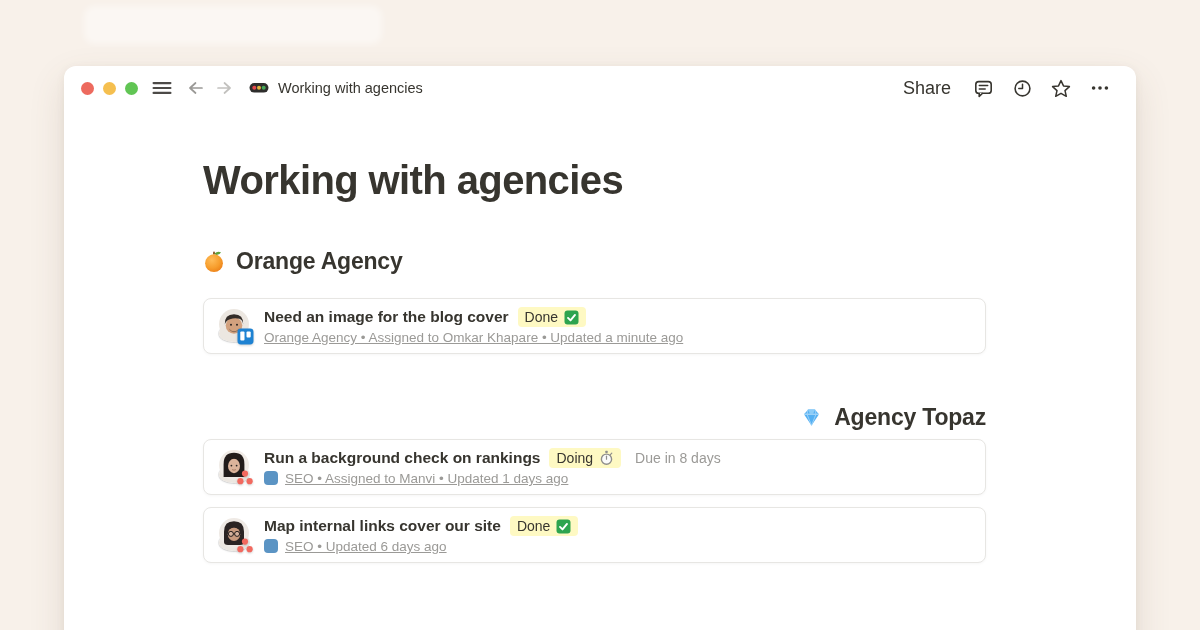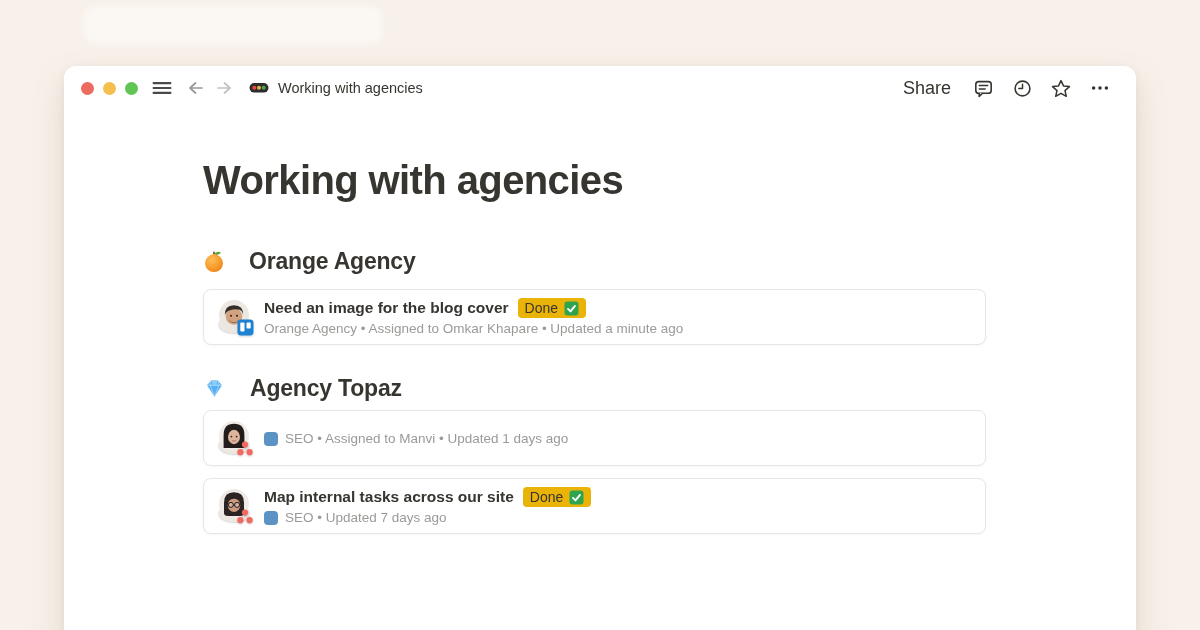--- a/index.html
+++ b/index.html
@@ -34,49 +34,49 @@
   
   .content{padding:0 0 0 139px;width:783px;}
   .page-title{
     margin:46px 0 0;font-size:40px;line-height:48px;font-weight:bold;
     color:#37352f;letter-spacing:-.6px;
   }
   .section-title{
     margin:54px 0 0;font-size:27px;line-height:34px;font-weight:bold;
     color:#37352f;letter-spacing:-.3px;
   }
-  .group-heading{display:flex;align-items:center;gap:24px;margin-top:42px;height:30px;}
-  .group-heading.second{margin-top:28px;}
+  .group-heading{display:flex;align-items:center;gap:11px;margin-top:42px;height:30px;}
+  .group-heading.second{margin-top:48px;justify-content:flex-end;}
   .group-name{font-size:23px;font-weight:bold;color:#37352f;letter-spacing:-.2px;}
   .emoji{flex:0 0 auto;display:flex;}
   
   .card{
-    margin-top:13px;box-sizing:border-box;width:783px;height:56px;
+    margin-top:22px;box-sizing:border-box;width:783px;height:56px;
     background:#fff;border:1px solid #e7e6e3;border-radius:8px;
     box-shadow:0 1px 3px rgba(15,15,15,.04);
     display:flex;align-items:center;padding:0 14px 0 15px;cursor:pointer;
   }
   .card.second{margin-top:7px;}
   .card.third{margin-top:12px;}
   .avatar-wrap{position:relative;width:32px;height:34px;margin-right:13px;flex:0 0 auto;}
   .avatar{
     width:30px;height:30px;border-radius:50%;overflow:hidden;
     box-shadow:0 0 0 1px rgba(15,15,15,.08),0 1px 2px rgba(15,15,15,.12);
     background:#ece7e1;
   }
   .src-badge{position:absolute;right:-3px;bottom:-2px;display:flex;filter:drop-shadow(0 1px 1px rgba(0,0,0,.18));}
   .card-text{display:flex;flex-direction:column;gap:3px;min-width:0;}
   .title-row{display:flex;align-items:center;gap:9px;}
   .task-title{font-size:15.5px;font-weight:bold;color:#37352f;white-space:nowrap;}
   .status-badge{
-    display:flex;align-items:center;gap:6px;background:#eab308;border-radius:4px;
+    display:flex;align-items:center;gap:6px;background:#fef9c3;border-radius:4px;
     padding:2px 7px;font-size:14px;color:#37352f;white-space:nowrap;
   }
   .due-text{font-size:14px;color:#9b9a97;margin-left:5px;white-space:nowrap;}
-  .meta-row{display:flex;align-items:flex-end;gap:7px;font-size:13.5px;color:#9b9a97;white-space:nowrap;}
+  .meta-row{display:flex;align-items:flex-start;gap:7px;font-size:13.5px;color:#9b9a97;white-space:nowrap;text-decoration:underline;}
   .label-chip{width:14px;height:14px;border-radius:4px;background:#5b94c4;flex:0 0 auto;}
 </style>
 </head>
 <body>
 
 <div class="bg-glow"></div>
 
 <div class="window">
 
   <div class="toolbar">
@@ -241,20 +241,35 @@
         </span>
         <span class="src-badge">
           <svg width="18" height="17" viewBox="0 0 18 17">
             <circle cx="9" cy="4.6" r="3.1" fill="#f2695f"></circle>
             <circle cx="4.4" cy="12.2" r="3.1" fill="#f2695f"></circle>
             <circle cx="13.6" cy="12.2" r="3.1" fill="#f2695f"></circle>
           </svg>
         </span>
       </div>
       <div class="card-text">
+        <div class="title-row">
+          <span class="task-title">Run a background check on rankings</span>
+          <span class="status-badge">
+            <span>Doing</span>
+            <span class="emoji">
+              <svg width="15" height="16" viewBox="0 0 15 16" fill="none">
+                <rect x="6.2" y="0.8" width="2.6" height="2.2" rx="0.8" fill="#8f8e8b"></rect>
+                <path d="M11.4 4.6 L12.8 3.2" stroke="#8f8e8b" stroke-width="1.2" stroke-linecap="round"></path>
+                <circle cx="7.5" cy="9.2" r="5.1" stroke="#8f8e8b" stroke-width="1.4" fill="#fbfbfa"></circle>
+                <path d="M7.5 9.2 V6.2" stroke="#8f8e8b" stroke-width="1.2" stroke-linecap="round"></path>
+              </svg>
+            </span>
+          </span>
+          <span class="due-text">Due in 8 days</span>
+        </div>
         <div class="meta-row">
           <span class="label-chip"></span>
           <span>SEO • Assigned to Manvi • Updated 1 days ago</span>
         </div>
       </div>
     </div>
 
     <div class="card third">
       <div class="avatar-wrap">
         <span class="avatar">
@@ -272,32 +287,32 @@
         <span class="src-badge">
           <svg width="18" height="17" viewBox="0 0 18 17">
             <circle cx="9" cy="4.6" r="3.1" fill="#f2695f"></circle>
             <circle cx="4.4" cy="12.2" r="3.1" fill="#f2695f"></circle>
             <circle cx="13.6" cy="12.2" r="3.1" fill="#f2695f"></circle>
           </svg>
         </span>
       </div>
       <div class="card-text">
         <div class="title-row">
-          <span class="task-title">Map internal tasks across our site</span>
+          <span class="task-title">Map internal links cover our site</span>
           <span class="status-badge">
             <span>Done</span>
             <span class="emoji">
               <svg width="15" height="15" viewBox="0 0 15 15">
                   <rect x="0.5" y="0.5" width="14" height="14" rx="3" fill="#2ea44f"></rect>
                   <path d="M4 7.9 L6.5 10.4 L11 4.9" stroke="#fff" stroke-width="1.9" fill="none" stroke-linecap="round" stroke-linejoin="round"></path>
                 </svg>
             </span>
           </span>
         </div>
         <div class="meta-row">
           <span class="label-chip"></span>
-          <span>SEO • Updated 7 days ago</span>
+          <span>SEO • Updated 6 days ago</span>
         </div>
       </div>
     </div>
 
   </div>
 </div>
 
 </body></html>

